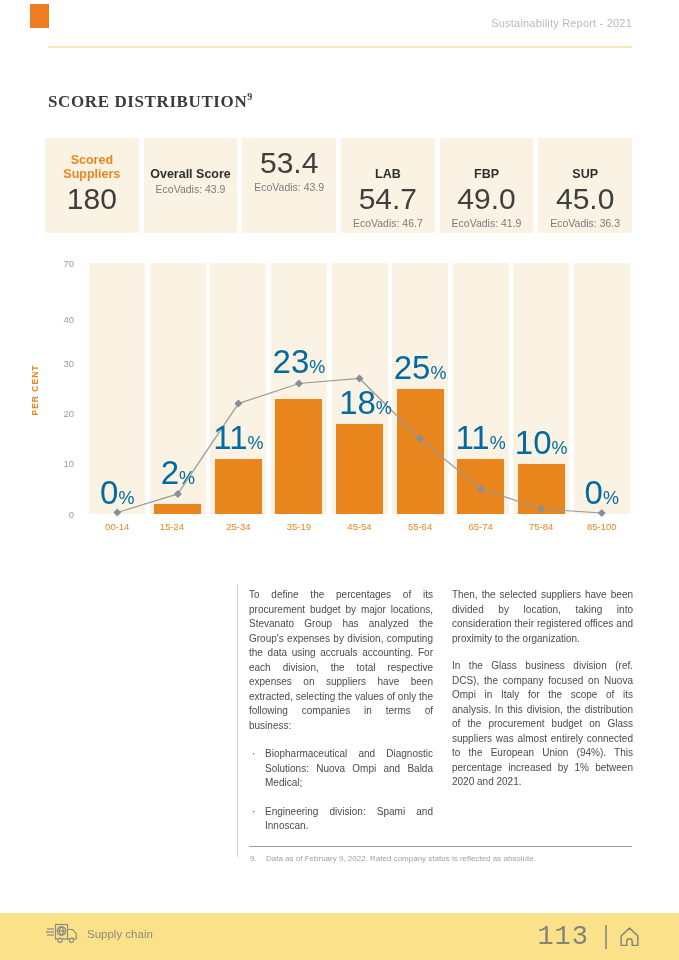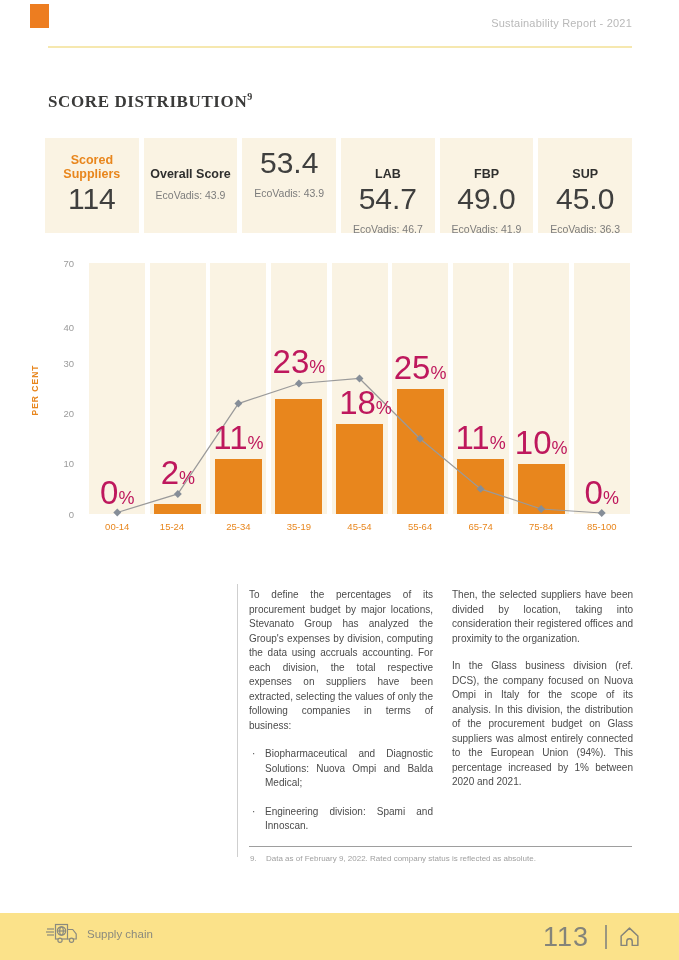--- a/index.html
+++ b/index.html
@@ -16,69 +16,69 @@
   .section-title{position:absolute;left:48px;top:91px;font-family:"Liberation Serif",serif;
     font-size:17px;font-weight:600;color:#3a3a39;letter-spacing:.6px;}
   .section-title sup{font-size:10px;font-weight:600;}
   
   .cards{position:absolute;left:45px;top:138px;width:587px;height:95px;display:flex;gap:5px;}
   .card{flex:1 1 0;background:#faf3e3;text-align:center;padding-top:7px;box-sizing:border-box;}
   .card .lbl{height:36px;display:flex;align-items:flex-end;justify-content:center;
     font-size:12.5px;font-weight:bold;color:#2f2f2e;line-height:1.12;}
   .card .lbl.accent{color:#E8861D;}
   .card .val{font-size:30px;font-weight:300;color:#3f3f3e;line-height:1.05;margin-top:2px;}
-  .card .eco{font-size:10.5px;color:#7c7c7c;margin-top:8px;}
+  .card .eco{font-size:10.5px;color:#7c7c7c;margin-top:2px;}
   
   .chart{position:absolute;left:0;top:255px;width:679px;height:292px;}
   .band{position:absolute;background:#faf3e3;}
   .bar{position:absolute;background:#E8861D;}
   .ytick{position:absolute;width:74px;text-align:right;font-size:9.5px;color:#9b9b9b;}
   .xtick{position:absolute;font-size:9.5px;font-weight:normal;color:#E8861D;transform:translateX(-50%);white-space:nowrap;}
   .ylab{position:absolute;left:35px;top:135px;transform:translate(-50%,-50%) rotate(-90deg);
     font-size:8.5px;font-weight:bold;color:#E8861D;letter-spacing:1px;white-space:nowrap;}
-  .dlabel{position:absolute;transform:translateX(-50%);white-space:nowrap;color:#be185d;
+  .dlabel{position:absolute;transform:translateX(-50%);white-space:nowrap;color:#0369a1;
     font-weight:300;line-height:1;}
   .dlabel .n{font-size:33px;}
   .dlabel .p{font-size:18px;}
   .linesvg{position:absolute;left:0;top:0;}
   
   .col-divider{position:absolute;left:237px;top:584px;width:1px;height:273px;background:#cfcfcf;}
   .col{position:absolute;top:588px;font-size:10px;color:#4b4b4b;line-height:1.45;text-align:justify;}
   .col.left{left:249px;width:184px;}
   .col.right{left:452px;width:181px;}
   .col p{margin:0 0 13px 0;}
   .bullet{position:relative;padding-left:16px;margin-top:14px;}
   .bullet .dot{position:absolute;left:3px;top:0;}
   
   .foot-rule{position:absolute;left:249px;top:846px;width:383px;height:1px;background:#9e9e9e;}
   .footnote{position:absolute;left:250px;top:854px;width:383px;font-size:8px;color:#a0a0a0;}
   .footnote .num{display:inline-block;width:16px;}
   
   .footer{position:absolute;left:0;top:913px;width:679px;height:47px;background:#fbe28a;}
   .footer .left{position:absolute;left:46px;top:0;height:41px;display:flex;align-items:center;gap:9px;}
   .footer .sec-label{font-size:11.5px;color:#8a8a7e;}
-  .pagenum{position:absolute;right:90px;top:9px;font-family:Liberation Sans, sans-serif;
+  .pagenum{position:absolute;right:90px;top:9px;font-family:Liberation Mono, monospace;
     font-size:27px;color:#84847a;letter-spacing:1px;}
   .pg-divider{position:absolute;right:72px;top:12px;width:2px;height:24px;background:#8a8a7e;opacity:.85;}
   .home-ic{position:absolute;right:38px;top:12px;}
 </style>
 </head>
 <body>
 
 <div class="edge-tab"></div>
 
 <div class="report-title">Sustainability Report - 2021</div>
 <div class="head-rule"></div>
 
 <div class="section-title"><span>SCORE DISTRIBUTION</span><sup>9</sup></div>
 
 <div class="cards">
     <div class="card">
       <div class="lbl accent">Scored Suppliers</div>
-      <div class="val">114</div>
+      <div class="val">180</div>
     </div>
     <div class="card">
       <div class="lbl">Overall Score</div>
       <div class="eco">EcoVadis: 43.9</div>
     </div>
     <div class="card">
       <div class="val">53.4</div>
       <div class="eco">EcoVadis: 43.9</div>
     </div>
     <div class="card">
@@ -94,21 +94,21 @@
     <div class="card">
       <div class="lbl">SUP</div>
       <div class="val">45.0</div>
       <div class="eco">EcoVadis: 36.3</div>
     </div>
   </div>
 
 <div class="chart">
   <div class="ylab">PER CENT</div>
 <div class="ytick" style="top: 2.5px; left: 0px;">70</div>
-    <div class="ytick" style="top: 67px; left: 0px;">40</div>
+    <div class="ytick" style="top: 59px; left: 0px;">40</div>
     <div class="ytick" style="top: 102.9px; left: 0px;">30</div>
     <div class="ytick" style="top: 153.1px; left: 0px;">20</div>
     <div class="ytick" style="top: 203.3px; left: 0px;">10</div>
     <div class="ytick" style="top: 253.5px; left: 0px;">0</div>
     <div class="band" style="left: 89.2778px; top: 8px; width: 56px; height: 251px; background: rgb(250, 243, 227);"></div>
     <div class="xtick" style="left: 117.278px; top: 266px;">00-14</div>
     <div class="band" style="left: 149.833px; top: 8px; width: 56px; height: 251px; background: rgb(250, 243, 227);"></div>
     <div class="bar" style="left: 154.333px; top: 248.96px; width: 47px; height: 10.04px; background: rgb(232, 134, 29);"></div>
     <div class="xtick" style="left: 172px; top: 266px;">15-24</div>
     <div class="band" style="left: 210.389px; top: 8px; width: 56px; height: 251px; background: rgb(250, 243, 227);"></div>

